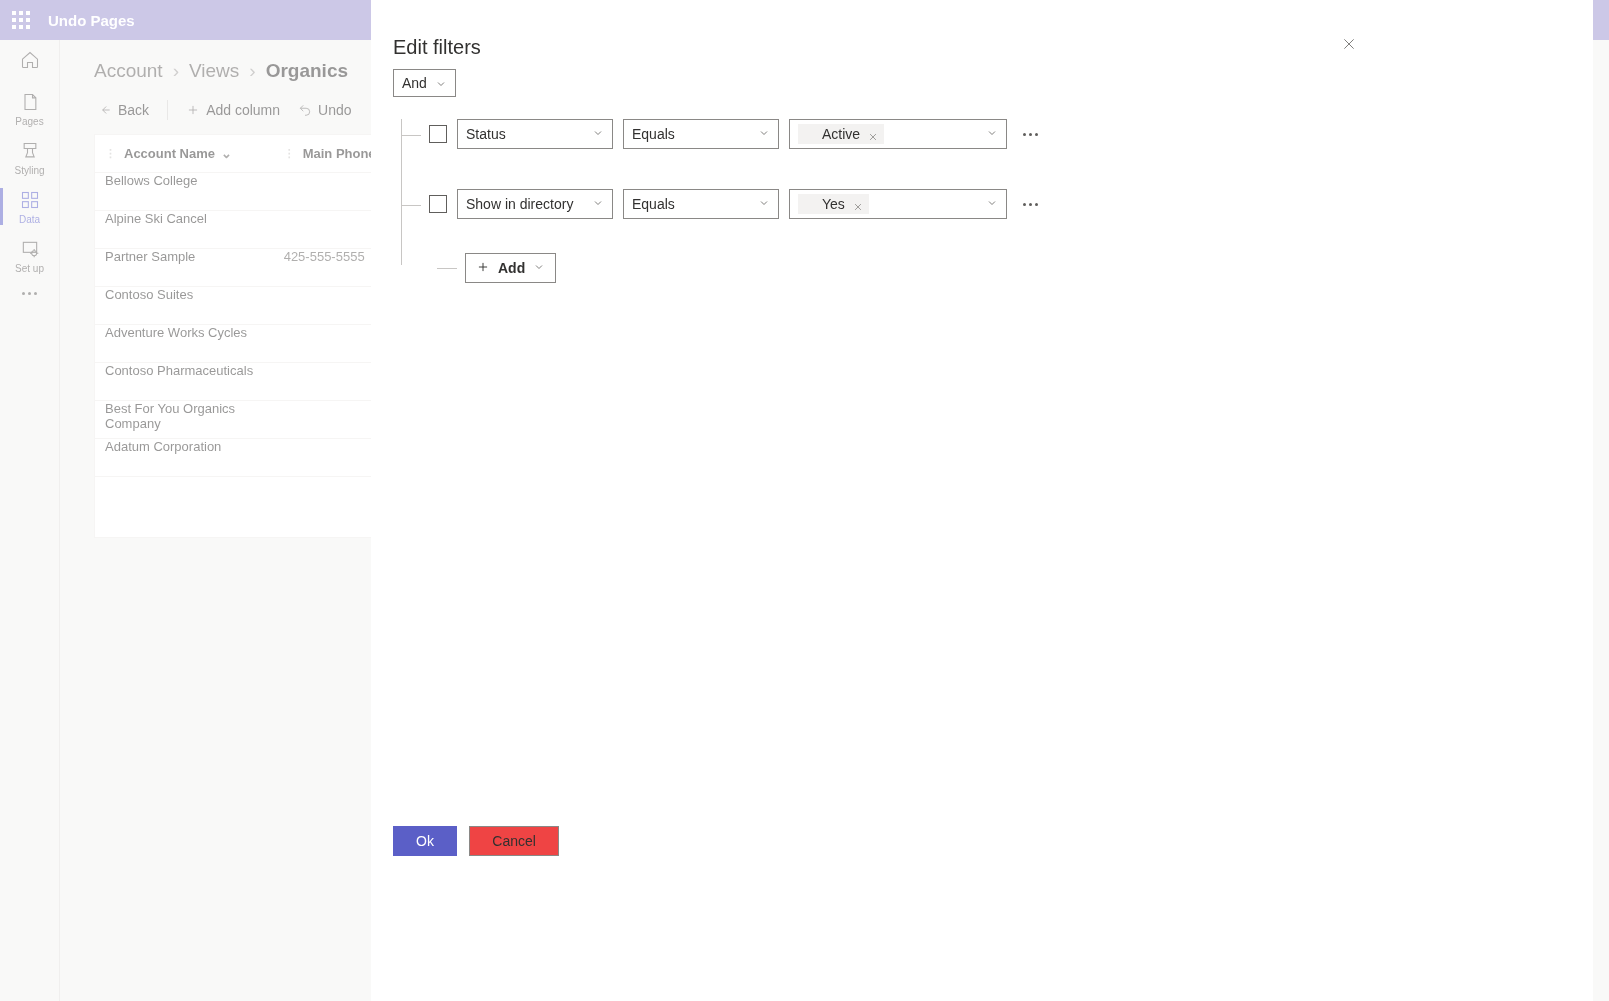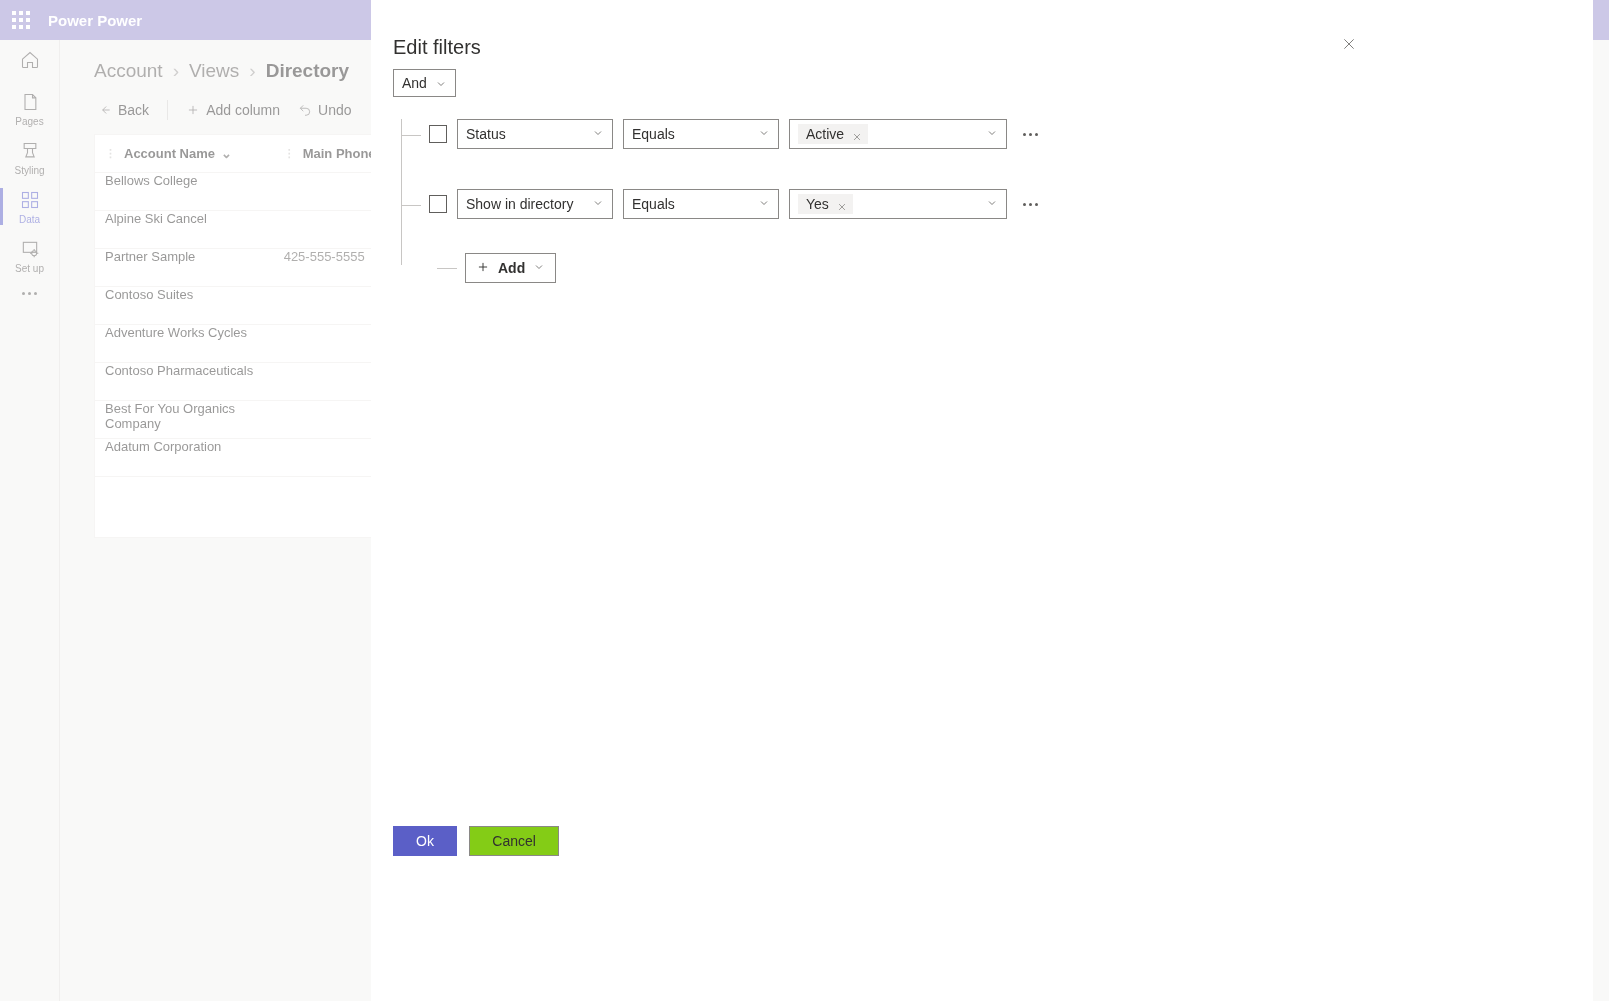--- a/index.html
+++ b/index.html
@@ -179,21 +179,21 @@
     height:30px; border:1px solid #8a8886; background:#fff;
     display:flex; align-items:center; justify-content:space-between;
     padding:0 8px; font-size:14px; color:#323130; cursor:pointer;gap:16px;
   }
   .fld { width:156px; }
   .op  { width:156px; }
   .valbox { width:218px; }
   .chev svg { width:12px; height:12px; stroke:#605e5c; fill:none; stroke-width:1.6; }
   .tag {
     display:inline-flex; align-items:center; gap:8px;
-    background:#f3f2f1; padding:2px 6px 2px 8px; font-size:14px; color:#323130;
+    background:#f3f2f1; padding:2px 6px 2px 24px; font-size:14px; color:#323130;
   }
   .tag .x { width:10px; height:10px; cursor:pointer; }
   .tag .x svg { width:10px; height:10px; stroke:#605e5c; stroke-width:1.4; }
   .row-more { display:flex; gap:3px; cursor:pointer; padding:6px; }
   .row-more span { width:3px; height:3px; background:#605e5c; border-radius:50%; }
 
   .add-btn-row { margin-top:34px; margin-left:36px; position:relative; }
   .add-btn-row::before {
     content:""; position:absolute; left:-28px; top:15px; width:20px; height:1px; background:#c8c6c4;
   }
@@ -206,21 +206,21 @@
 
   .panel-footer {
     position:absolute; left:22px; bottom:140px;
   }
   
   .panel-footer { bottom: 140px; }
   .panel-footer { bottom: auto; top: 826px; }
   .btn {
     display:inline-flex; align-items:center; justify-content:center;
     height:30px; padding:0 22px; font-size:14px; cursor:pointer;
-    border:1px solid #8a8886; background:#84cc16; color:#323130;
+    border:1px solid #8a8886; background:#ef4444; color:#323130;
   }
   .btn.primary { background:#5b5fc7; border-color:#5b5fc7; color:#fff; margin-right:8px; }
 
   .rows-wrap { margin-left:36px; }
 
   
   .chev svg, .logic-select .chev svg, .add-btn .chev svg {
     width:12px; height:12px; stroke:#605e5c; fill:none; stroke-width:1.6;
   }
 </style>
@@ -232,21 +232,21 @@
     <span></span>
       <span></span>
       <span></span>
       <span></span>
       <span></span>
       <span></span>
       <span></span>
       <span></span>
       <span></span>
   </div>
-  <div class="topbar-title">Power Power</div>
+  <div class="topbar-title">Undo Pages</div>
 </div>
 
 <div class="leftrail">
   <div class="rail-item rail-home">
     <div class="rail-icon">
       <svg viewBox="0 0 24 24">
           <path d="M3 11 12 3l9 8v9a1 1 0 0 1-1 1h-5v-6h-6v6H4a1 1 0 0 1-1-1z"></path>
         </svg>
     </div>
   </div>
@@ -297,21 +297,21 @@
       </div>
   </div>
 </div>
 
 <div class="page">
   <div class="breadcrumb">
     <span>Account</span>
     <span class="sep">›</span>
     <span>Views</span>
     <span class="sep">›</span>
-    <span class="current">Directory</span>
+    <span class="current">Organics</span>
   </div>
 
   <div class="toolbar2">
     <div class="tb-item">
       <span class="tb-icon"><svg viewBox="0 0 24 24">
             <path d="M14 6l-6 6 6 6M8 12h12"></path>
           </svg></span>
       <span>Back</span>
     </div>
     <div class="tb-divider"></div>

